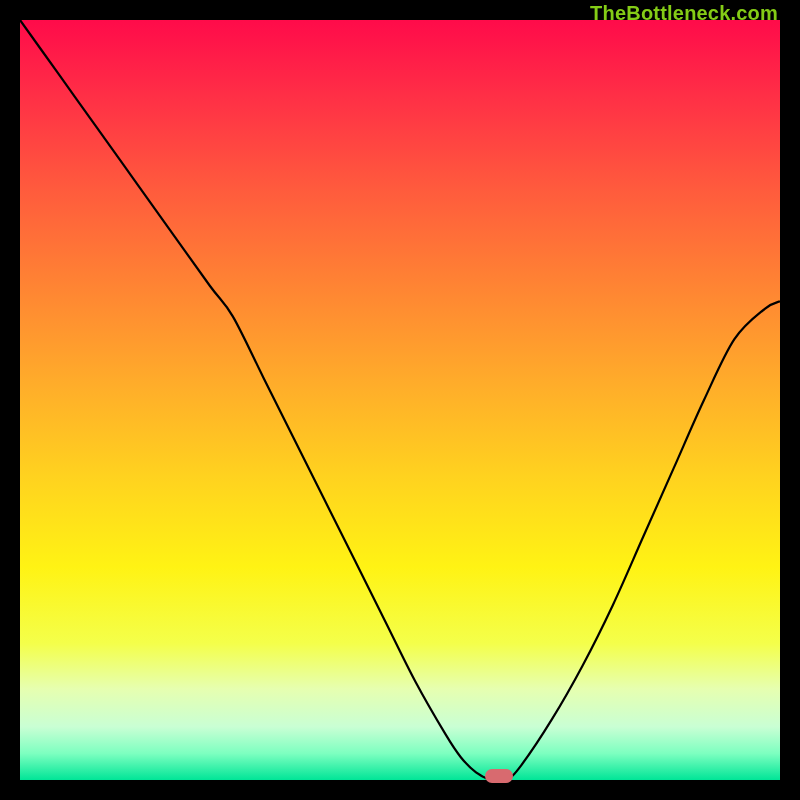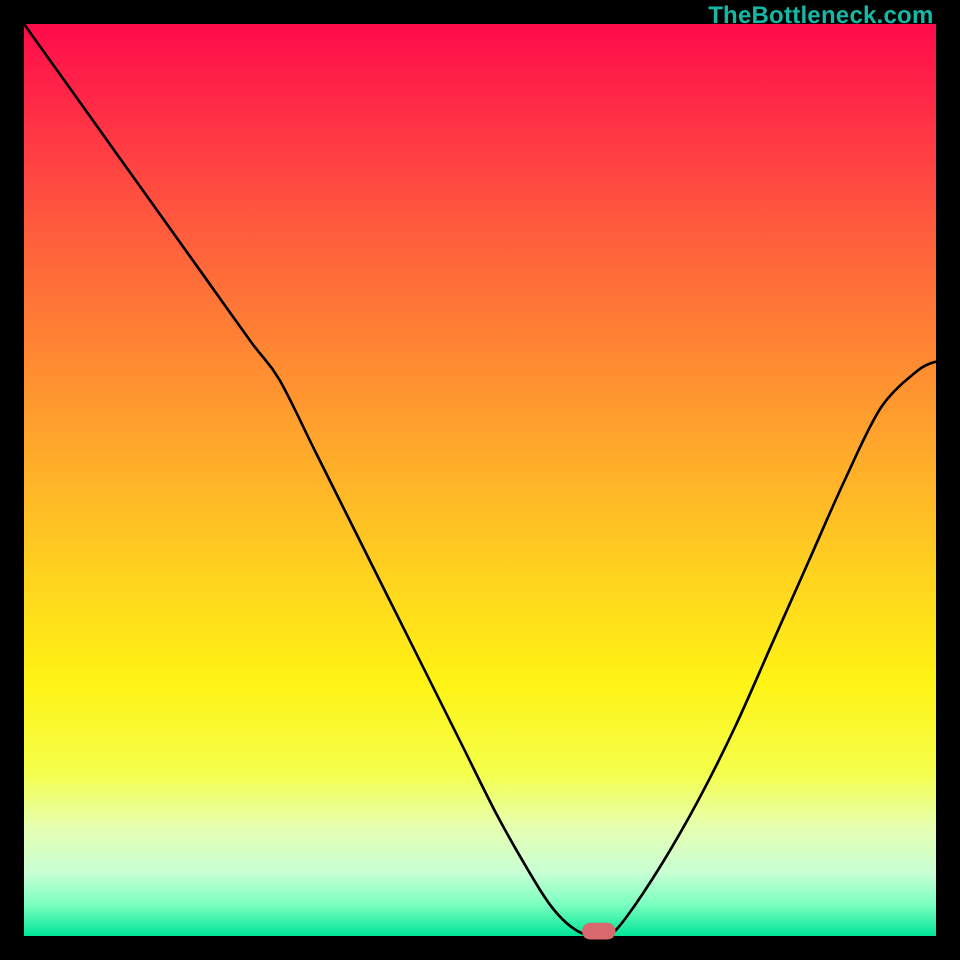--- a/index.html
+++ b/index.html
@@ -18,21 +18,21 @@
     height: 800px;
     background: #000;
   }
   .watermark {
     position: absolute;
     top: 2px;
     right: 22px;
     font-family: Arial, Helvetica, sans-serif;
     font-size: 20px;
     font-weight: 600;
-    color: #14b8a6;
+    color: #84cc16;
     letter-spacing: 0.2px;
     user-select: none;
   }
   svg {
     position: absolute;
     left: 0;
     top: 0;
   }
   .marker {
     position: absolute;

